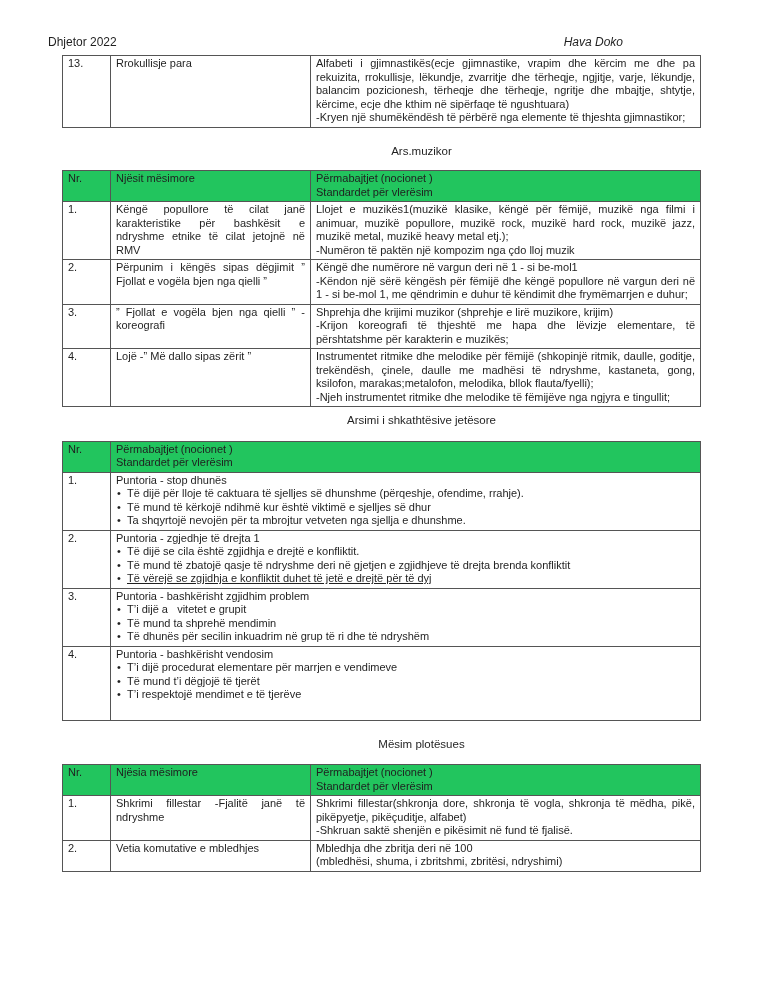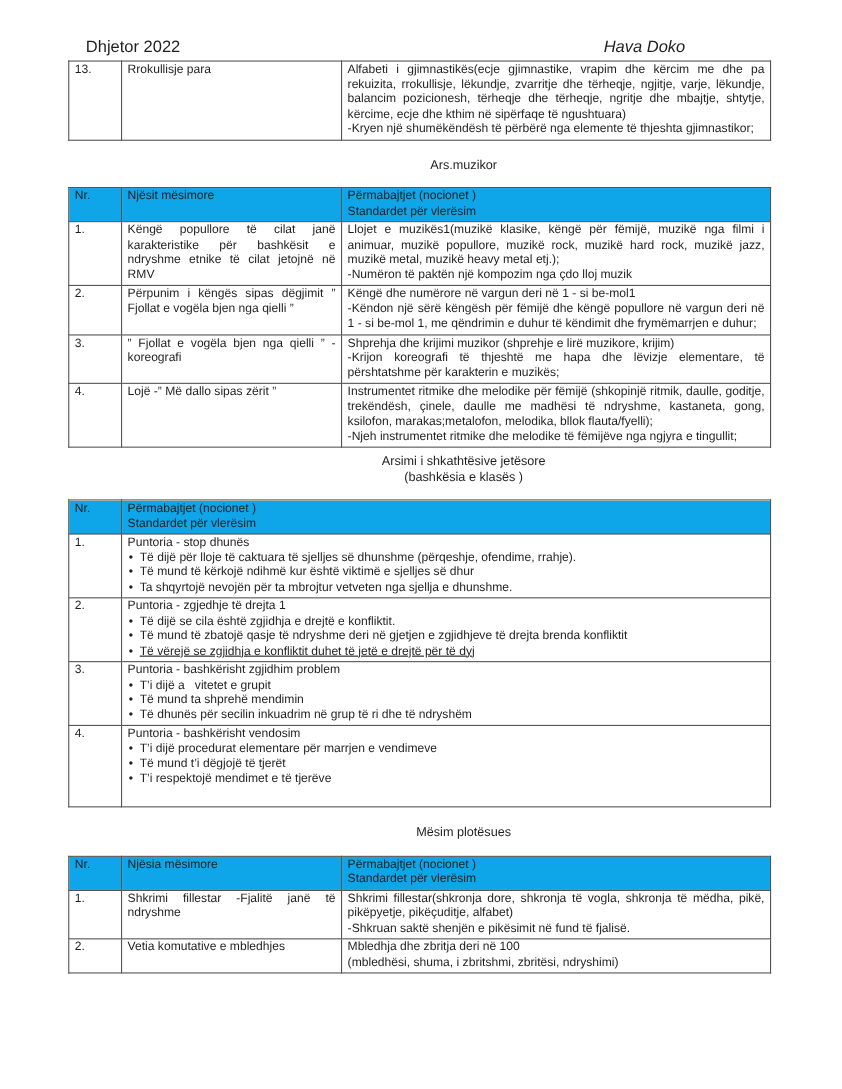--- a/index.html
+++ b/index.html
@@ -4,36 +4,36 @@
 <style>
   html,body{margin:0;padding:0;background:#ffffff;}
   body{
     width:765px;height:990px;overflow:hidden;
     font-family:"Liberation Sans",sans-serif;
     color:#1f1f1f;font-size:11px;line-height:13.5px;
   }
   .page{position:relative;width:765px;height:990px;background:#fff;}
   .doc-header{
     display:flex;align-items:flex-start;
-    margin:36px 142px 5px 78px;height:14px;
-    font-size:15px;
+    margin:36px 142px 5px 48px;height:14px;
+    font-size:12px;
   }
   .doc-header .right{margin-left:auto;font-style:italic;}
   table.doc-table{
     border-collapse:collapse;table-layout:fixed;
     width:638px;margin-left:62px;
   }
   table.doc-table td{
     border:1px solid #555;
     padding:1px 5px 2px 5px;
     vertical-align:top;
     overflow:hidden;
   }
   td.hd{
-    background:#0ea5e9;
+    background:#22c55e;
     vertical-align:middle;
   }
   .pre{white-space:pre-wrap;}
   .j{text-align:justify;}
   col.c-nr{width:48px;}
   col.c-unit{width:200px;}
   col.c-content{width:390px;}
   col.c-wide{width:590px;}
   .section-label{
     margin:17px 0 12px 78px;
@@ -109,21 +109,20 @@
       <td>4.</td>
       <td class="j">Lojë -” Më dallo sipas zërit ”</td>
       <td class="j pre">Instrumentet ritmike dhe melodike për fëmijë (shkopinjë ritmik, daulle, goditje, trekëndësh, çinele, daulle me madhësi të ndryshme, kastaneta, gong, ksilofon, marakas;metalofon, melodika, bllok flauta/fyelli);
 -Njeh instrumentet ritmike dhe melodike të fëmijëve nga ngjyra e tingullit;</td>
     </tr>
   </tbody>
     </table>
 
   <div class="section-label tight" style="margin-top:7px;">
     <div>Arsimi i shkathtësive jetësore</div>
-    <div>(bashkësia e klasës )</div>
   </div>
 
   <table class="doc-table">
     <colgroup>
         <col class="c-nr">
         <col class="c-wide">
       </colgroup>
     <tbody>
         <tr>
       <td class="hd">Nr.</td>

